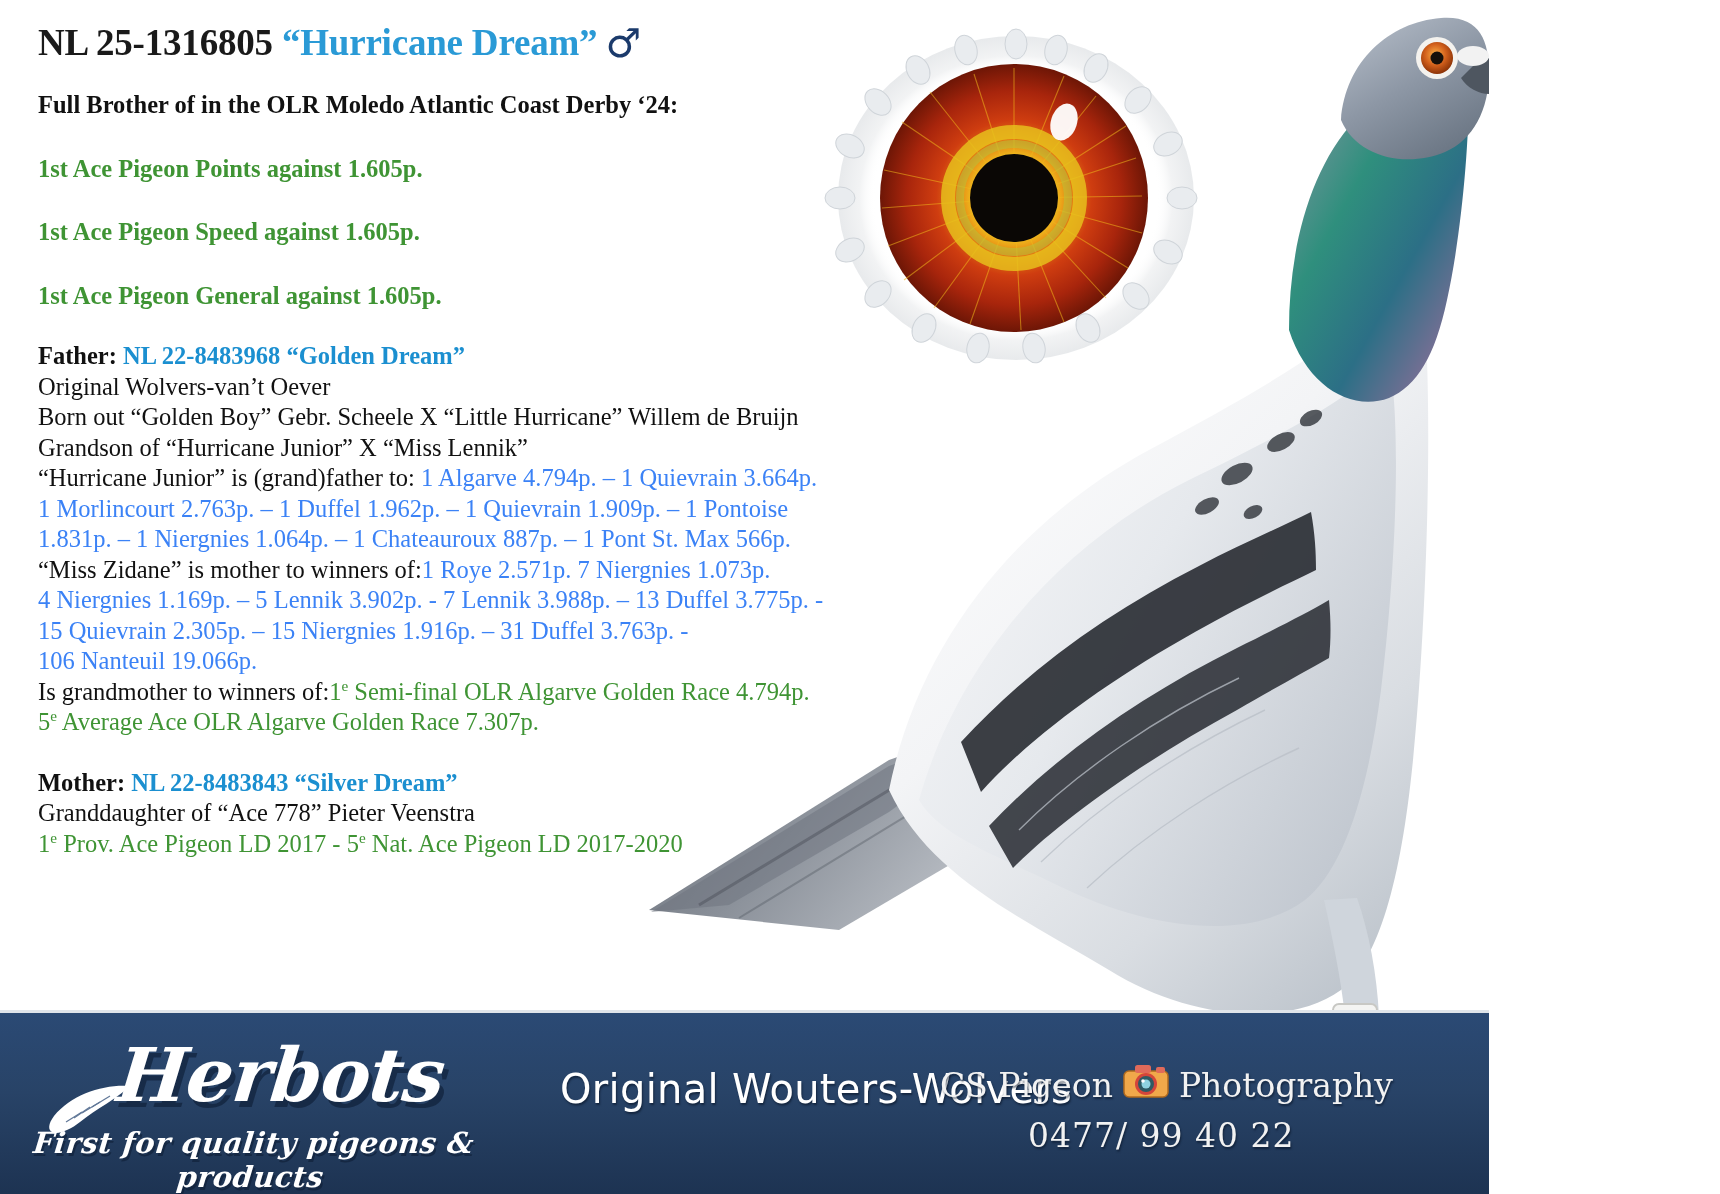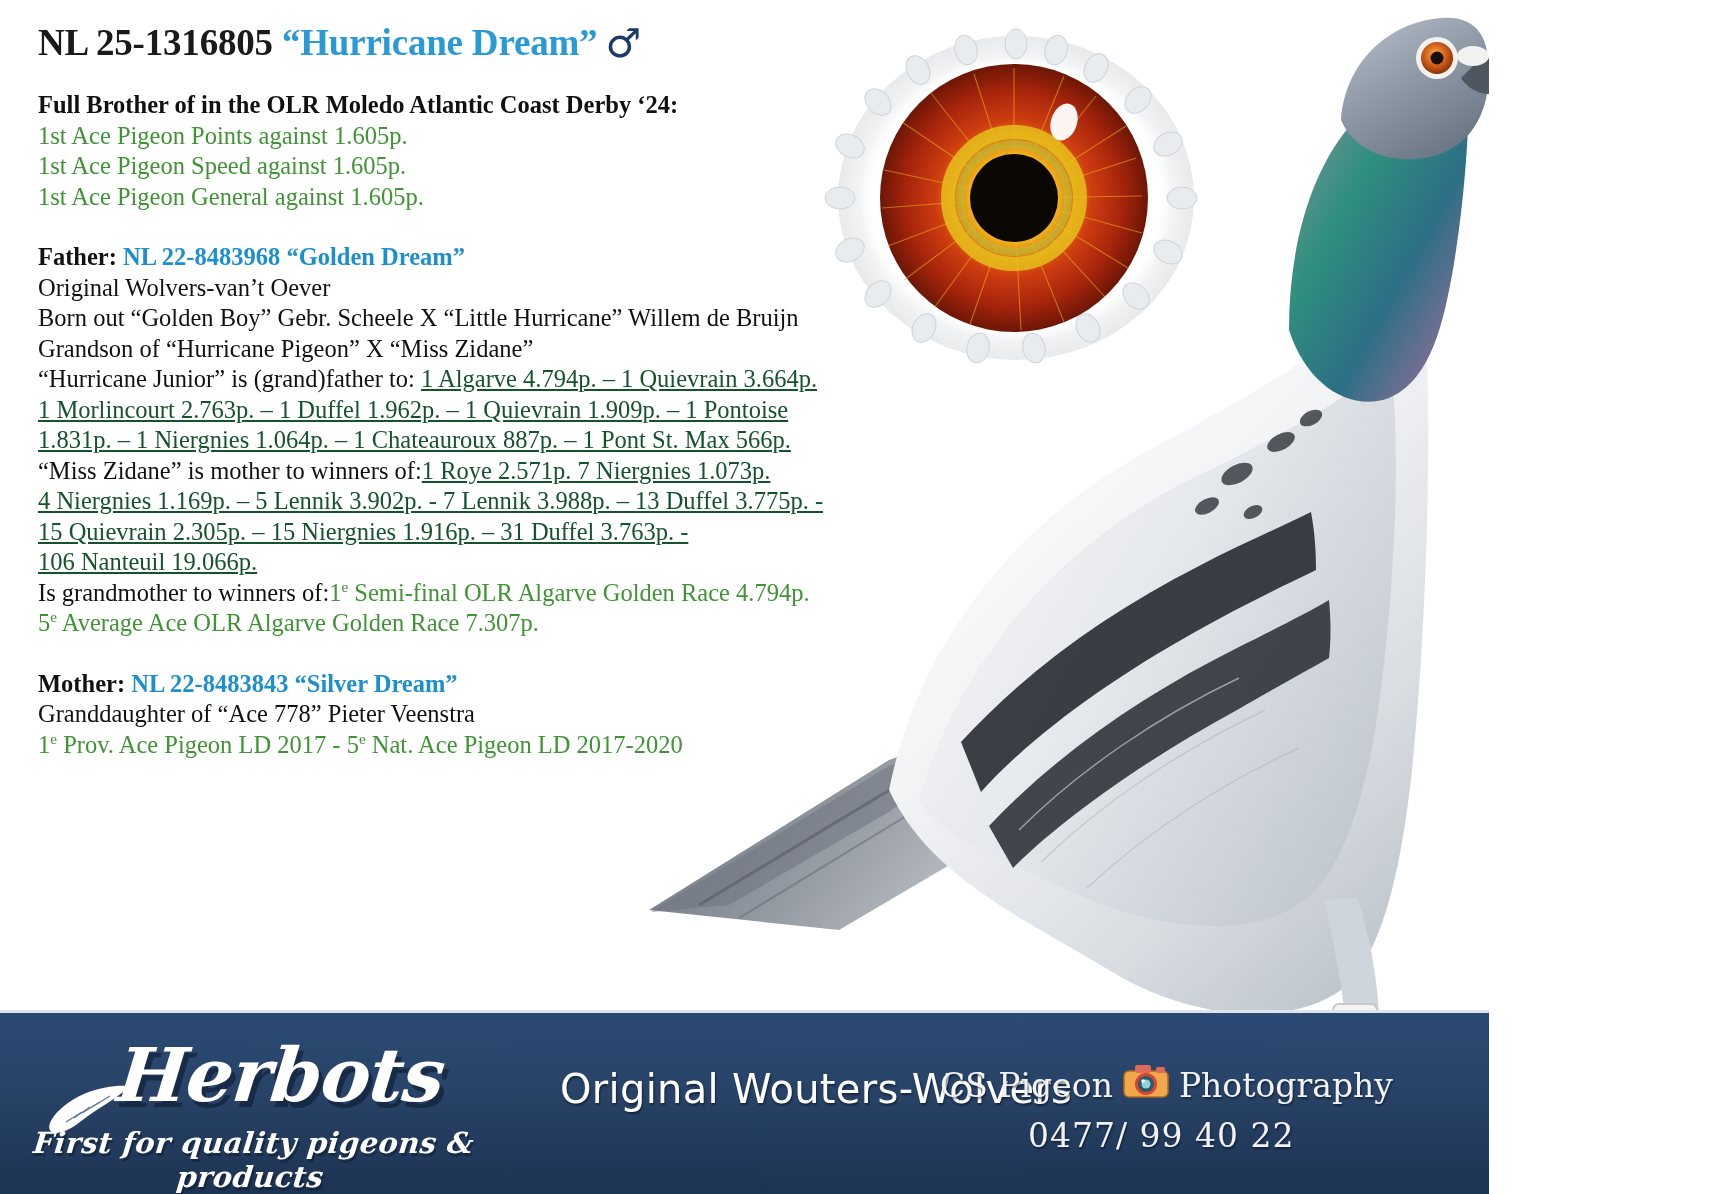--- a/index.html
+++ b/index.html
@@ -17,22 +17,22 @@
 
   .title{font-size:37px;font-weight:bold;letter-spacing:-0.2px;white-space:nowrap;line-height:1.05;}
   .title .id{color:#1a1a1a;}
   .title .nick{color:#2a9ad6;}
   .title .sex{color:#1b3a6b;font-size:40px;font-family:"DejaVu Sans",sans-serif;vertical-align:-2px;margin-left:8px;}
 
   .blk{margin-top:26px;}
   .ln{font-size:24.5px;line-height:30.5px;white-space:nowrap;color:#111;}
   .ln.b{font-weight:bold;}
   .green{color:#3f9434;}
-  .green.b{font-weight:normal;}
-  .red{color:#14532d;text-decoration:underline;}
+  .green.b{font-weight:bold;margin-top:33px;}
+  .red{color:#3b82f6;}
   .blue{color:#1b8fd0;font-weight:bold;}
   .blackb{font-weight:bold;color:#111;}
   sup{font-size:0.62em;vertical-align:super;line-height:0;}
 
   .sp-lg{height:30px;}
 
   
   .photo{position:absolute;right:0;top:0;width:900px;height:1100px;z-index:2;}
   .eye-wrap{position:absolute;left:806px;top:18px;width:420px;height:360px;z-index:4;}
 
@@ -294,21 +294,21 @@
 
     <div class="sp-lg"></div>
 
     <div>
       <div class="ln">
         <span class="blackb">Father:</span>
         <span class="blue">NL 22-8483968 “Golden Dream”</span>
       </div>
       <div class="ln">Original Wolvers-van’t Oever</div>
       <div class="ln">Born out “Golden Boy” Gebr. Scheele X “Little Hurricane” Willem de Bruijn</div>
-      <div class="ln">Grandson of “Hurricane Pigeon” X “Miss Zidane”</div>
+      <div class="ln">Grandson of “Hurricane Junior” X “Miss Lennik”</div>
 
       <div class="ln">
         <span>“Hurricane Junior” is (grand)father to: </span><span class="red">1 Algarve 4.794p. – 1 Quievrain 3.664p.</span>
       </div>
       <div class="ln red">1 Morlincourt 2.763p. – 1 Duffel 1.962p. – 1 Quievrain 1.909p. – 1 Pontoise</div>
       <div class="ln red">1.831p. – 1 Niergnies 1.064p. – 1 Chateauroux 887p. – 1 Pont St. Max 566p.</div>
 
       <div class="ln">
         <span>“Miss Zidane” is mother to winners of:</span><span class="red">1 Roye 2.571p. 7 Niergnies 1.073p.</span>
       </div>

